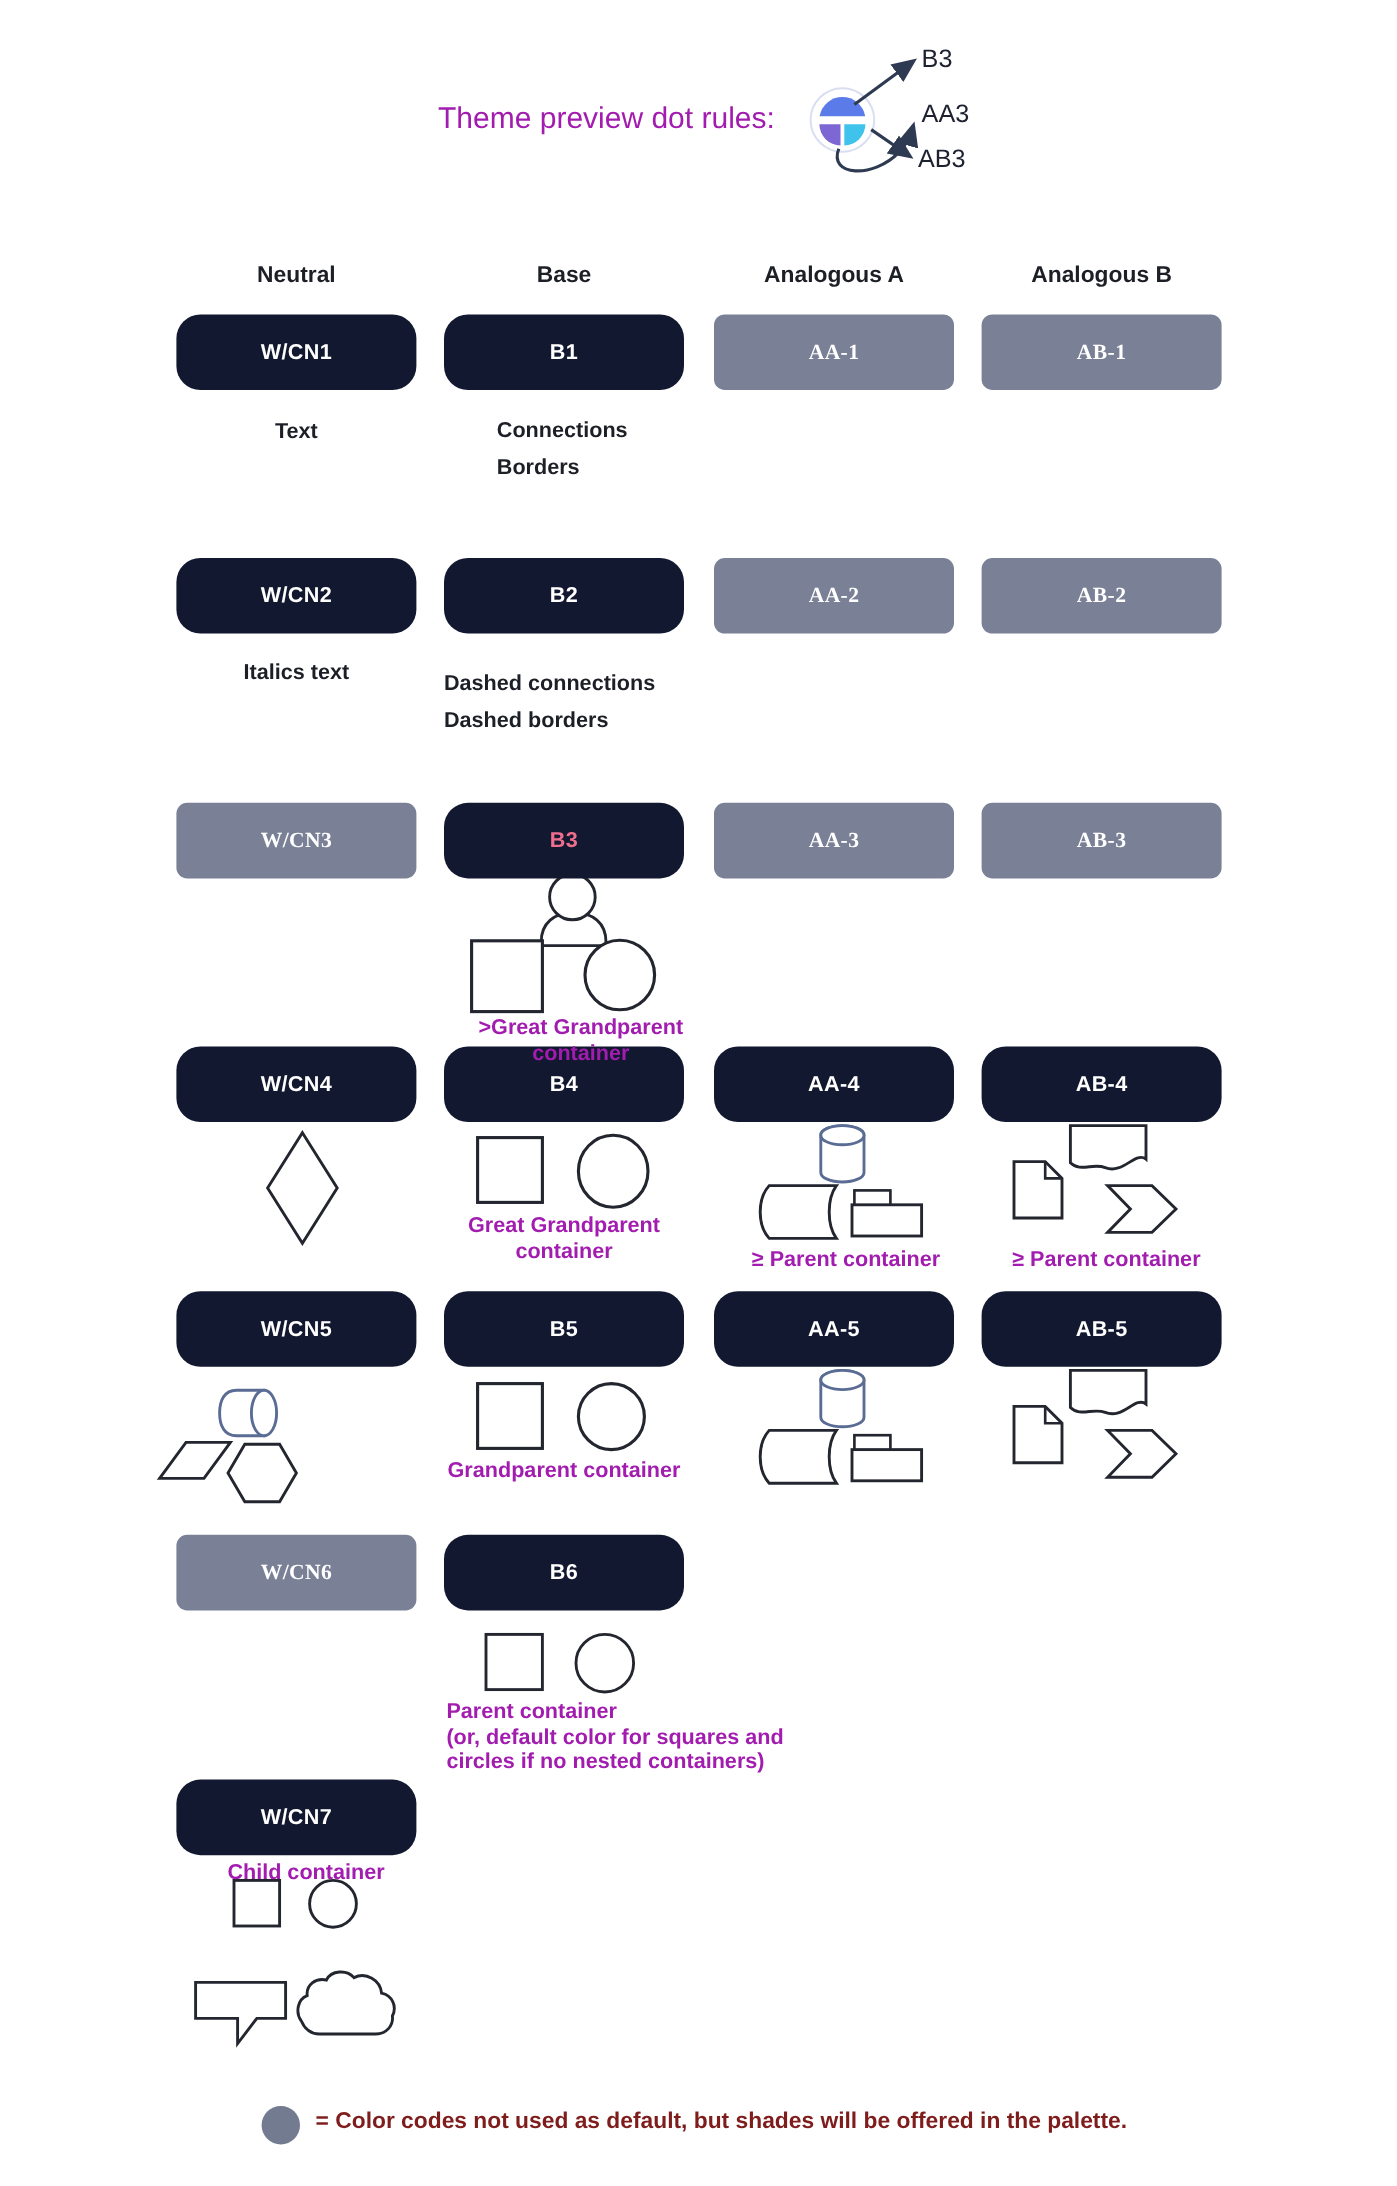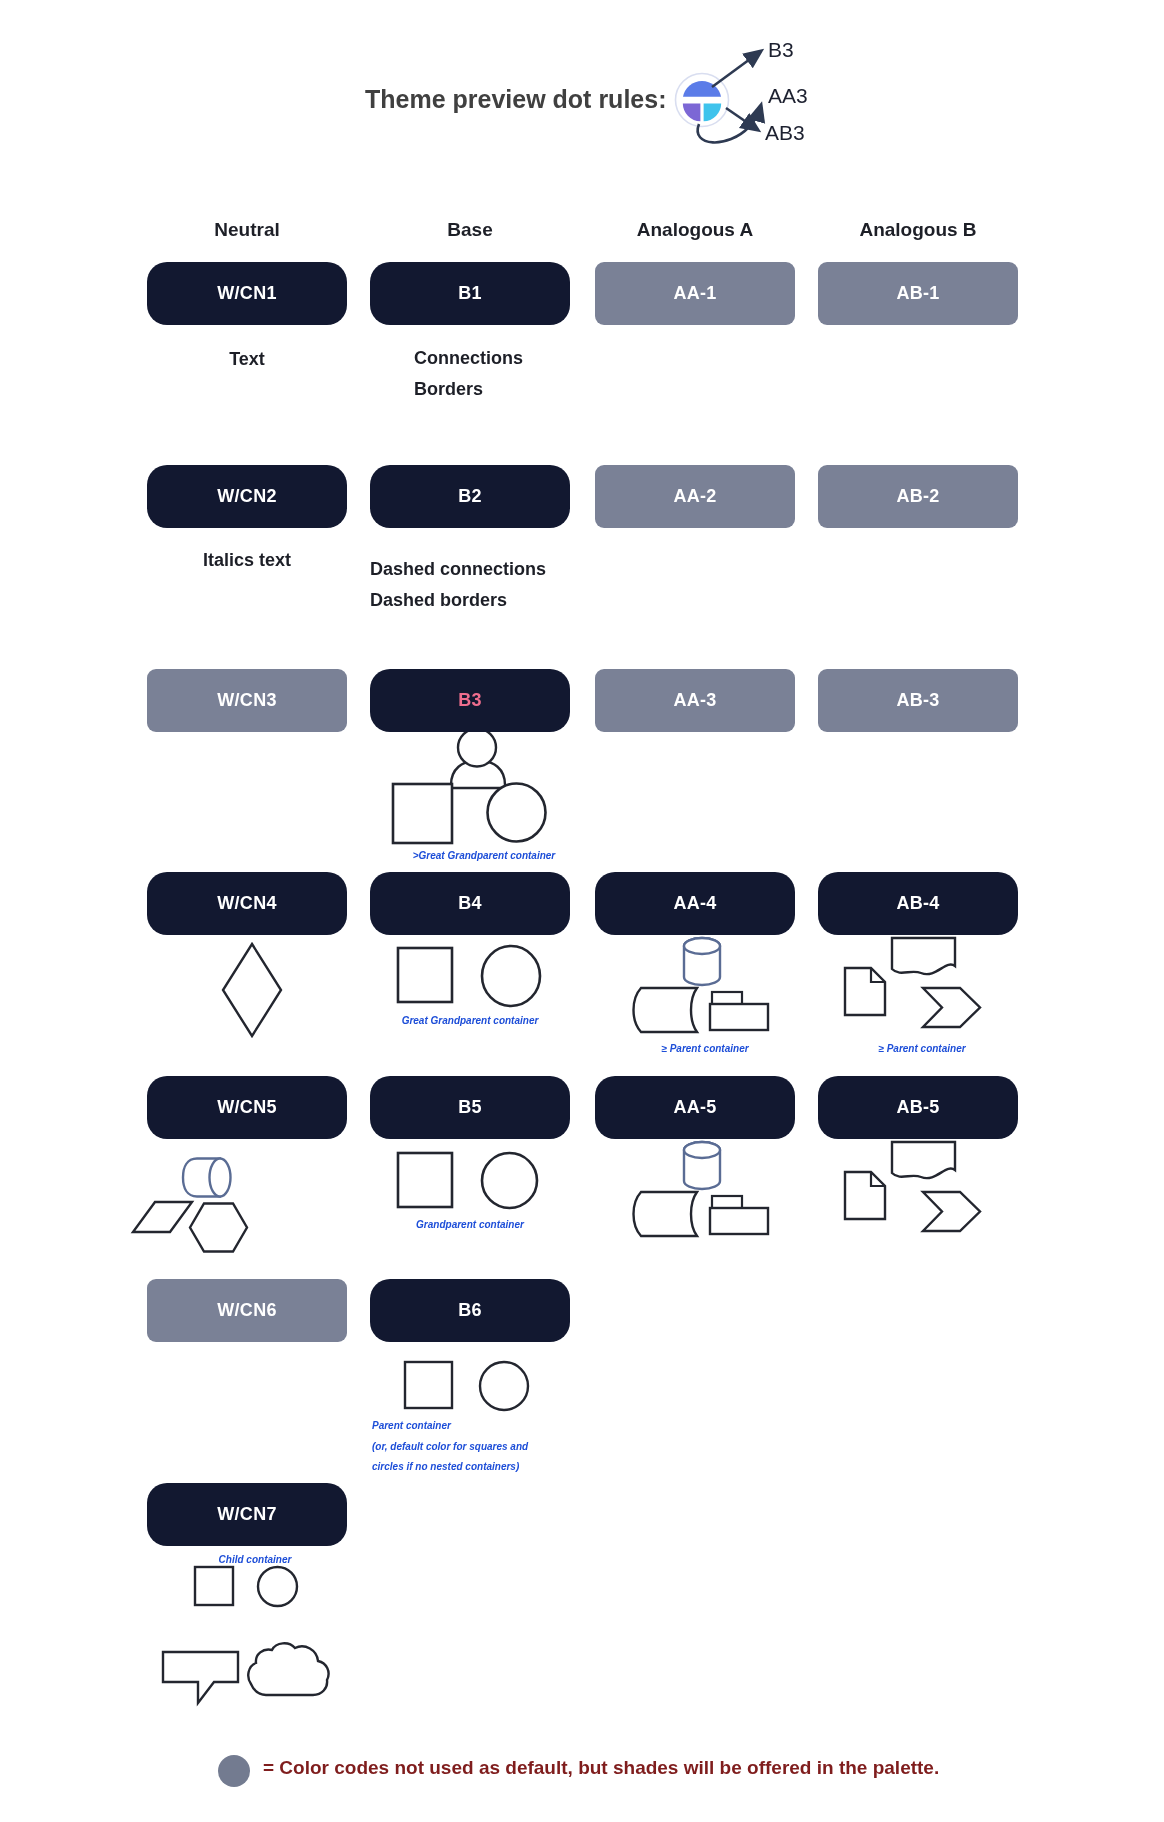--- a/index.html
+++ b/index.html
@@ -1,34 +1,34 @@
 <!DOCTYPE html>
 <html><head>
 <meta charset="utf-8">
 <style>
   html,body{margin:0;padding:0;background:#ffffff;}
   .canvas{
     position:relative;width:1164px;height:1822px;background:#ffffff;overflow:hidden;
     font-family:"Liberation Sans","DejaVu Sans",sans-serif;color:#1e2028;
   }
   .abs{position:absolute;}
-  .title{left:365px;top:85px;font-size:25px;font-weight:700;color:#404040;}
+  .title{left:365px;top:85px;font-size:25px;font-weight:400;color:#a21caf;}
   .dot-label{font-size:21px;color:#1d2130;}
   .col-header{top:219px;width:200px;text-align:center;font-size:19px;font-weight:700;color:#1d1f27;}
   .pill{
     width:200px;height:63px;border-radius:9px;display:flex;align-items:center;justify-content:center;
     font-size:18px;font-weight:700;color:#ffffff;letter-spacing:.3px;
   }
   .dark{background:#121830;border-radius:20px;}
-  .gray{background:#7a8196;}
+  .gray{background:#7a8196;font-family:Liberation Serif, serif;}
   .pink{color:#ef6e8e;}
   .c1{left:147px}.c2{left:370px}.c3{left:595px}.c4{left:818px}
   .r1{top:262px}.r2{top:465px}.r3{top:669px}.r4{top:872px}.r5{top:1076px}.r6{top:1279px}.r7{top:1483px}
   .note-lg{font-size:18px;font-weight:700;line-height:31px;color:#1d1f27;}
-  .note-sm{font-size:10px;font-weight:700;line-height:20.5px;color:#1d4ed8;font-style:italic;}
+  .note-sm{font-size:18px;font-weight:700;line-height:20.5px;color:#a21caf;}
   .center{text-align:center;}
   .pre{white-space:pre-line;}
   .legend-text{left:263px;top:1757px;font-size:19px;font-weight:700;color:#7f1d1d;}
   svg.layer{position:absolute;left:0;top:0;pointer-events:none;}
 </style>
 </head>
 <body>
 
 <div class="canvas">
 

